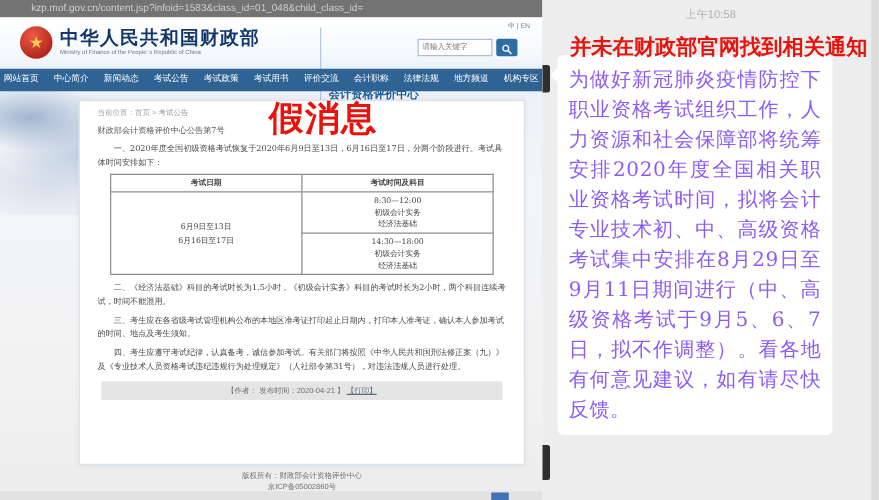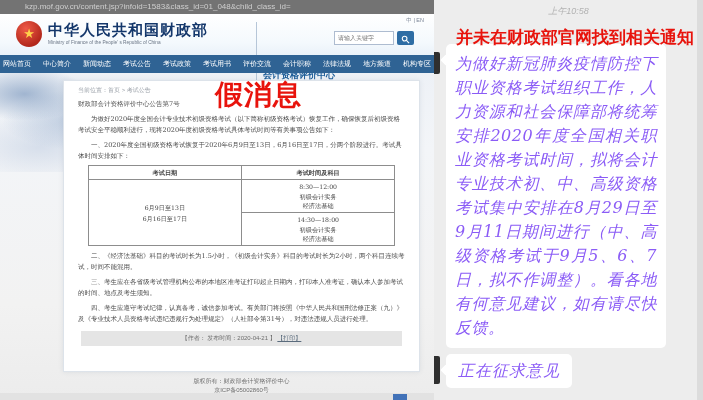--- a/index.html
+++ b/index.html
@@ -58,21 +58,21 @@
   .pagefooter { position:absolute; left:63px; top:377px; width:357px; text-align:center; font-size:6px; color:#6e6e6e; line-height:1.5; }
   .taskstrip { position:absolute; left:0; top:393px; width:434px; height:7px; background:#e2e2e2; }
   .taskblue { position:absolute; left:393px; top:394px; width:14px; height:6px; background:#4272b8; }
 
   
   .fake-label { position:absolute; left:215px; top:76px; font-size:28px; font-weight:bold; color:#e8130c; z-index:6;
                 font-family:"Liberation Sans", sans-serif; letter-spacing:1px; }
   .red-note { position:absolute; left:456px; top:26px; font-size:17px; font-weight:bold; color:#e8130c; white-space:nowrap; z-index:6; }
 
   
-  .chat { position:absolute; left:434px; top:0; width:269px; height:288px; background:#ededed;font-style:italic; }
+  .chat { position:absolute; left:434px; top:0; width:269px; height:288px; background:#ededed; }
   .chat-edge { position:absolute; right:0; top:0; width:6px; height:400px; background:#dcdcdc; }
   .chat-time { position:absolute; left:0; top:5px; width:100%; text-align:center; font-size:9px; color:#b2b2b2; }
   .avatar-sliver { position:absolute; background:#2f2f2f; border-radius:0 2px 2px 0; }
   .av1 { left:0; top:52px; width:6px; height:22px; }
   .av2 { left:0; top:356px; width:6px; height:28px; }
   .bubble { position:absolute; background:#fff; border-radius:5px; color:#8b5cf6; font-family:"DejaVu Serif", serif; }
   .bubble::before { content:""; position:absolute; left:-4px; top:12px; width:8px; height:8px; background:#fff; transform:rotate(45deg); border-radius:1px; }
   .bubble1 { left:12px; top:44px; width:220px; padding:8px 9px; font-size:16px; line-height:24px; letter-spacing:.5px; text-align:justify; }
   .bubble2 { left:12px; top:354px; padding:8px 12px; font-size:16px; line-height:18px; letter-spacing:1px; }
 </style>
@@ -120,21 +120,20 @@
     <span>评价交流</span>
     <span>会计职称</span>
     <span>法律法规</span>
     <span>地方频道</span>
     <span>机构专区</span>
   </div>
 
   <div class="card">
     <div class="breadcrumb">当前位置：首页 &gt; 考试公告</div>
     <div class="a-docno">财政部会计资格评价中心公告第7号</div>
-    <div class="para">为做好2020年度全国会计专业技术初级资格考试（以下简称初级资格考试）恢复工作，确保恢复后初级资格考试安全平稳顺利进行，现将2020年度初级资格考试具体考试时间等有关事项公告如下：</div>
     <div class="para">一、2020年度全国初级资格考试恢复于2020年6月9日至13日，6月16日至17日，分两个阶段进行。考试具体时间安排如下：</div>
 
     <table class="exam-table">
       <tbody>
           <tr>
         <th style="width:50%">考试日期</th>
         <th>考试时间及科目</th>
       </tr>
       <tr>
         <td class="datecell" rowspan="2">
@@ -180,14 +179,13 @@
 <div class="red-note">并未在财政部官网找到相关通知</div>
 
 <div class="chat">
   <div class="chat-edge"></div>
   <div class="chat-time">上午10:58</div>
 
   <div class="avatar-sliver av1"></div>
   <div class="bubble bubble1">为做好新冠肺炎疫情防控下职业资格考试组织工作，人力资源和社会保障部将统筹安排2020年度全国相关职业资格考试时间，拟将会计专业技术初、中、高级资格考试集中安排在8月29日至9月11日期间进行（中、高级资格考试于9月5、6、7日，拟不作调整）。看各地有何意见建议，如有请尽快反馈。</div>
 
   <div class="avatar-sliver av2"></div>
-  <div class="bubble bubble2">正在征求意见</div>
 </div>
 
 </body></html>

